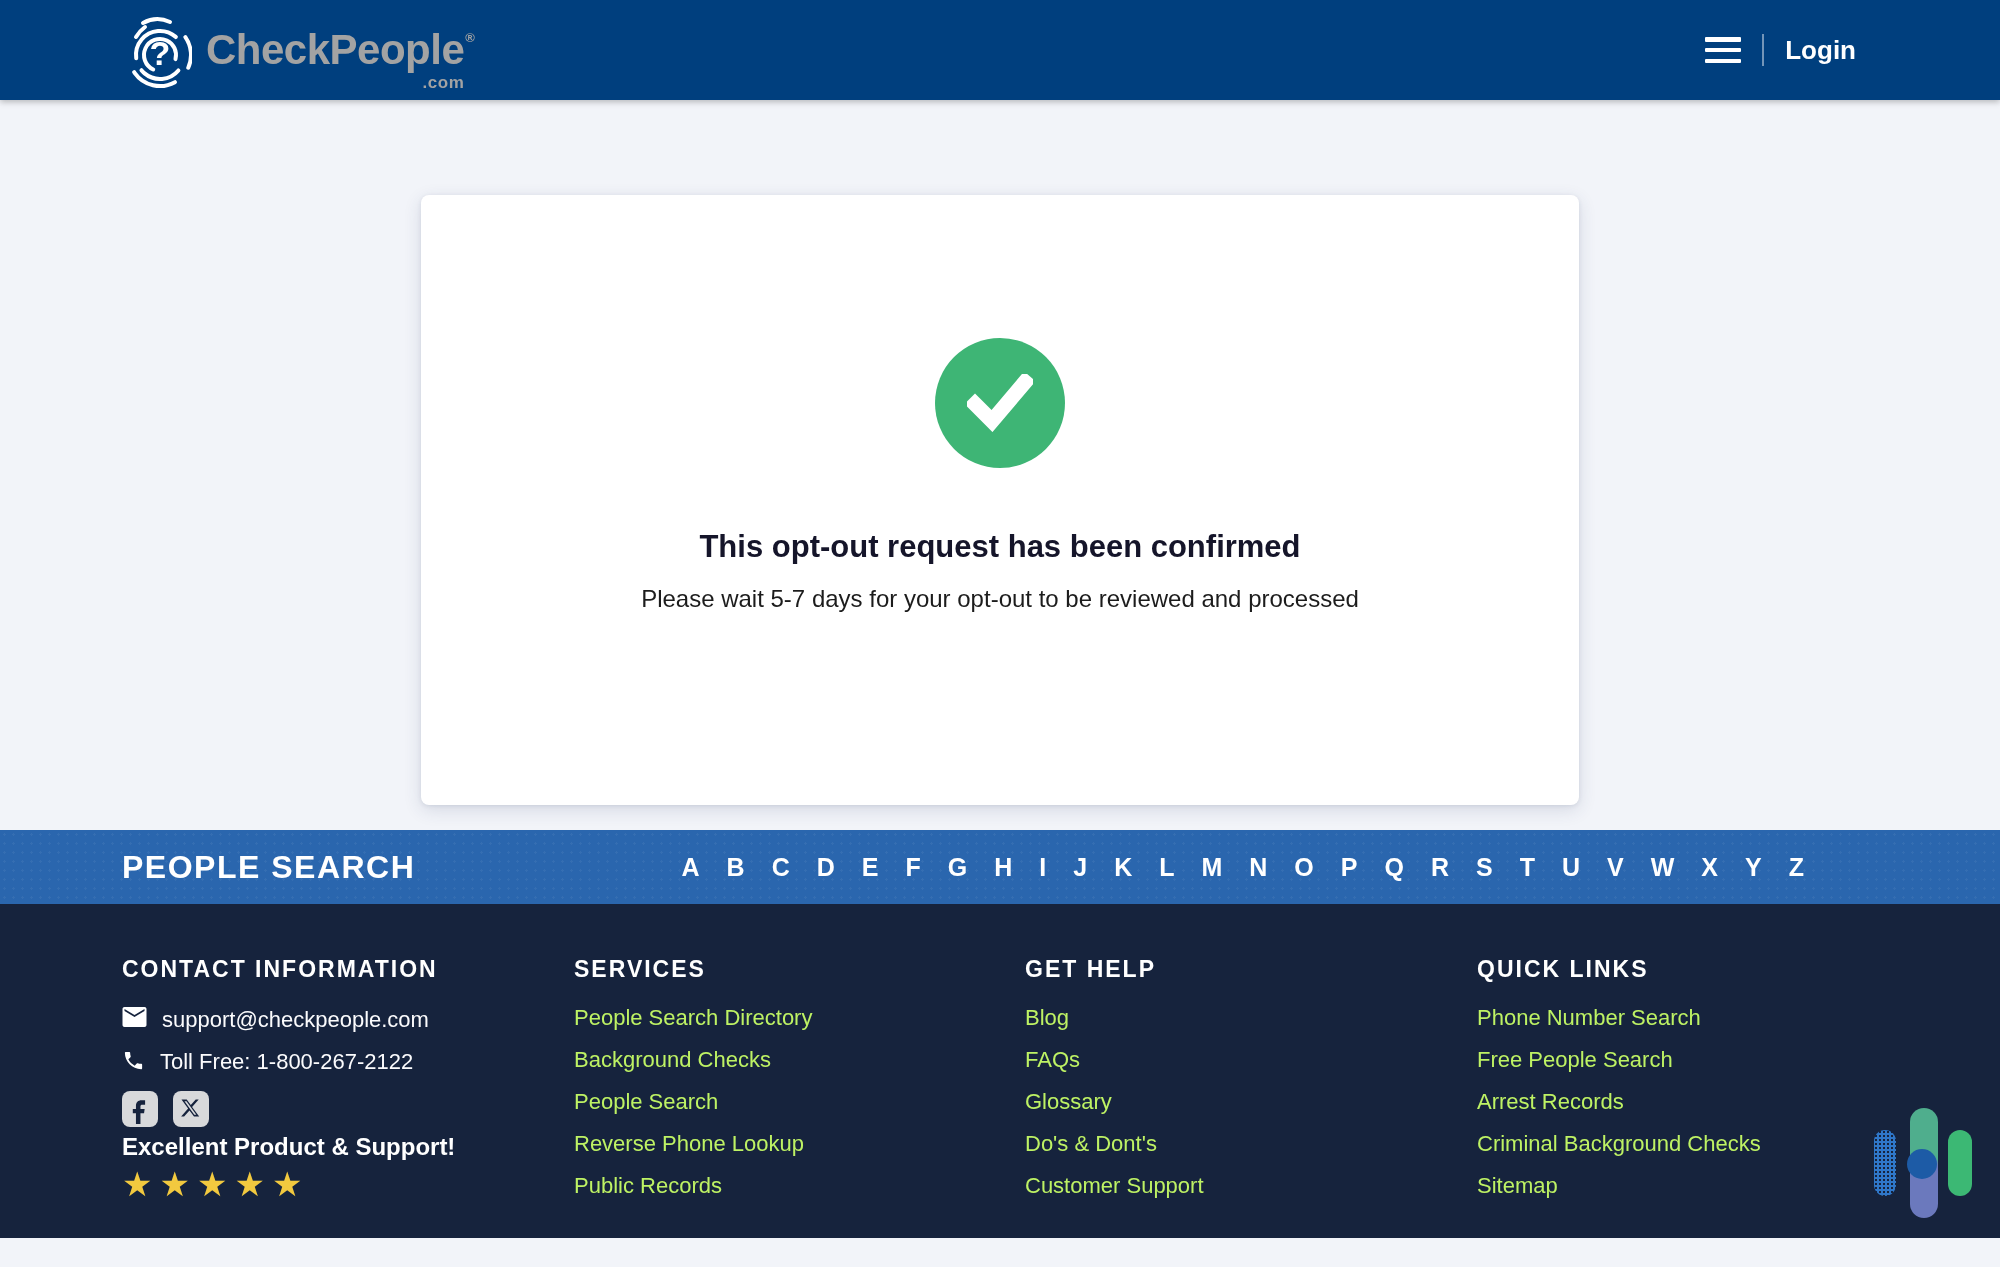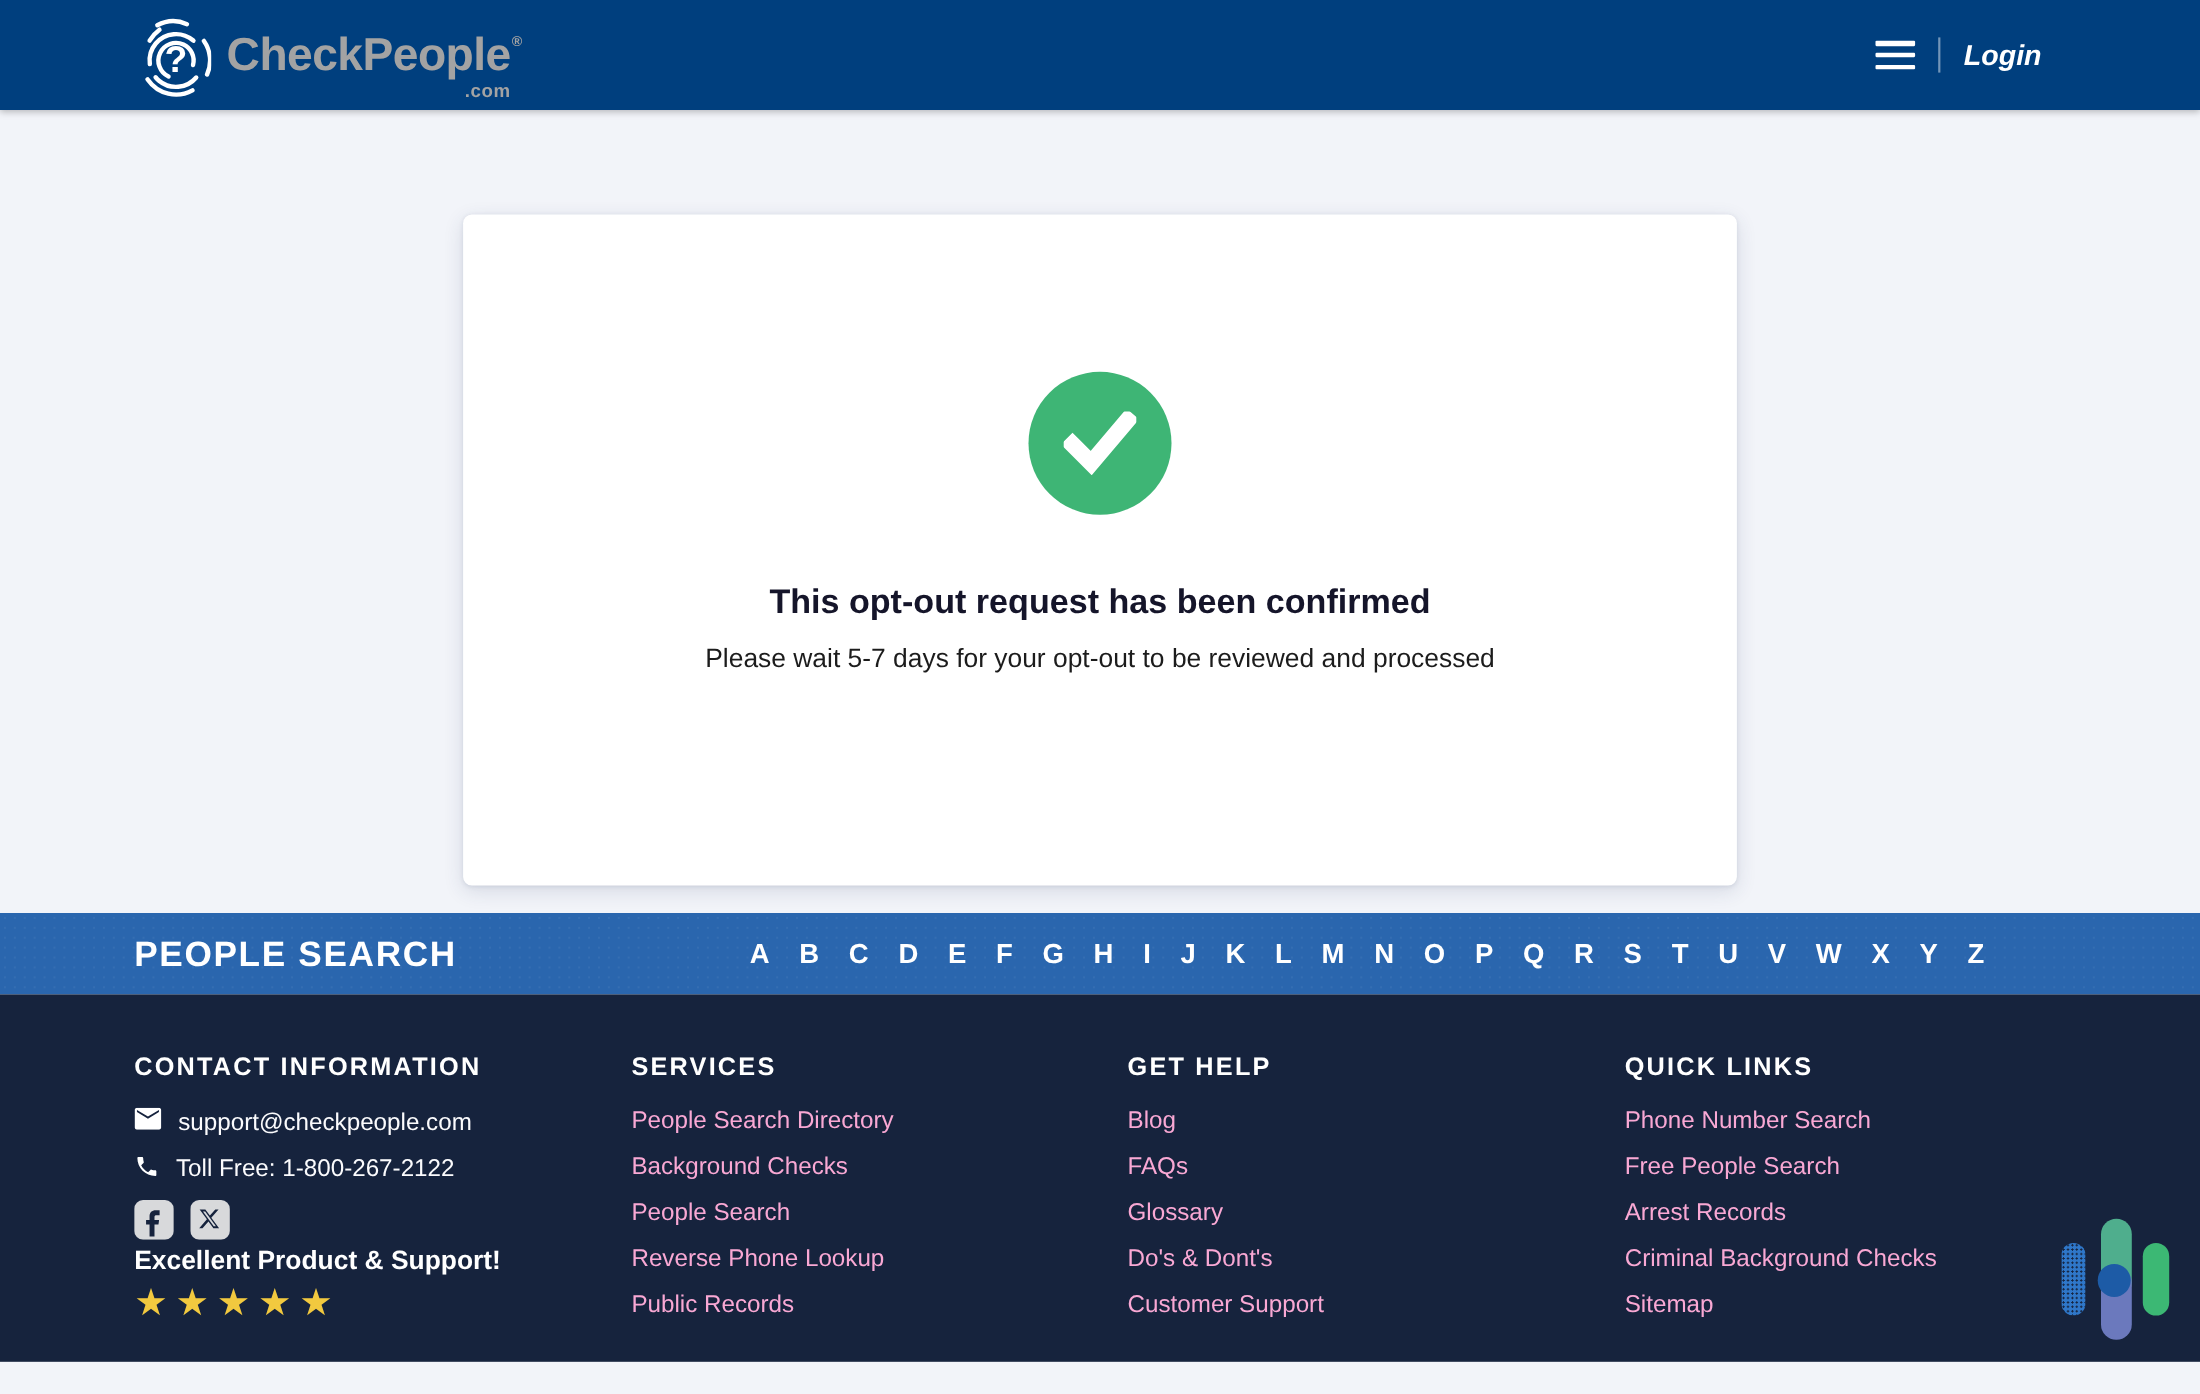--- a/index.html
+++ b/index.html
@@ -9,21 +9,21 @@
   
   .navbar { height:100px; background:#003f7e; display:flex; align-items:center;
     padding:0 144px 0 128px; box-shadow:0 2px 6px rgba(0,0,0,.25); position:relative; z-index:5; }
   .brand { display:flex; align-items:center; gap:14px; cursor:pointer; }
   .brand-mark { width:64px; height:78px; }
   .brand-text { position:relative; color:#a3a3a3; font-weight:bold; font-size:42px;
     letter-spacing:-0.5px; line-height:1; padding-right:14px; }
   .brand-text sup { font-size:13px; position:absolute; top:2px; right:4px; font-weight:bold; }
   .brand-tld { position:absolute; right:14px; bottom:-20px; font-size:17px;
     font-weight:bold; letter-spacing:.5px;margin-left:11px; }
-  .nav-right { margin-left:auto; display:flex; align-items:center; gap:21px;font-style:italic; }
+  .nav-right { margin-left:auto; display:flex; align-items:center; gap:21px; }
   .hamburger { width:36px; height:26px; display:flex; flex-direction:column;
     justify-content:space-between; cursor:pointer; }
   .hamburger span { display:block; height:4.5px; background:#fff; border-radius:1px; }
   .nav-divider { width:2px; height:32px; background:rgba(255,255,255,.45); }
   .login { color:#fff; font-size:26px; font-weight:bold; cursor:pointer; }
 
   
   .main { height:730px; background:#f2f4f9; }
   .card { width:1158px; height:610px; margin:0 auto; position:relative; top:95px;
     background:#ffffff; border-radius:8px;
@@ -42,21 +42,21 @@
   .ps-title { color:#fff; font-size:32px; font-weight:bold; letter-spacing:1.5px; }
   .alphabet { margin-left:auto; display:flex; gap:27px; }
   .alphabet a { color:#fff; font-size:25px; font-weight:bold; text-decoration:none; cursor:pointer; }
 
   
   .footer { height:334px; background:#16233d; position:relative; overflow:hidden;
     display:grid; grid-template-columns:452px 451px 452px auto;
     padding:52px 16px 0 122px; color:#fff; }
   .col-heading { font-size:23px; font-weight:bold; letter-spacing:2px; margin-bottom:24px; }
   .f-links { list-style:none; }
-  .f-links li { font-size:22px; margin-bottom:20px; line-height:22px; cursor:pointer; color:#f9a8d4; }
+  .f-links li { font-size:22px; margin-bottom:20px; line-height:22px; cursor:pointer; color:#bef264; }
   .contact-row { display:flex; gap:15px; font-size:22px;
     margin-bottom:16px; line-height:26px; cursor:pointer; color:#fbfbfd; }
   .contact-row svg { flex:0 0 auto; }
   .social-row { display:flex; gap:15px; margin-top:8px; }
   .social-btn { width:36px; height:36px; cursor:pointer; }
   .review-text { margin-top:6px; font-size:24px; font-weight:bold; }
   .stars { margin-top:6px; font-size:34px; line-height:34px; color:#f2c93f; letter-spacing:7px; }
   .deco { position:absolute; right:28px; bottom:20px; width:98px; height:110px; }
   .deco .pill { position:absolute; border-radius:999px; }
   .pill-left { left:0; top:22px; width:22px; height:66px; background-color:#2f77c9;

